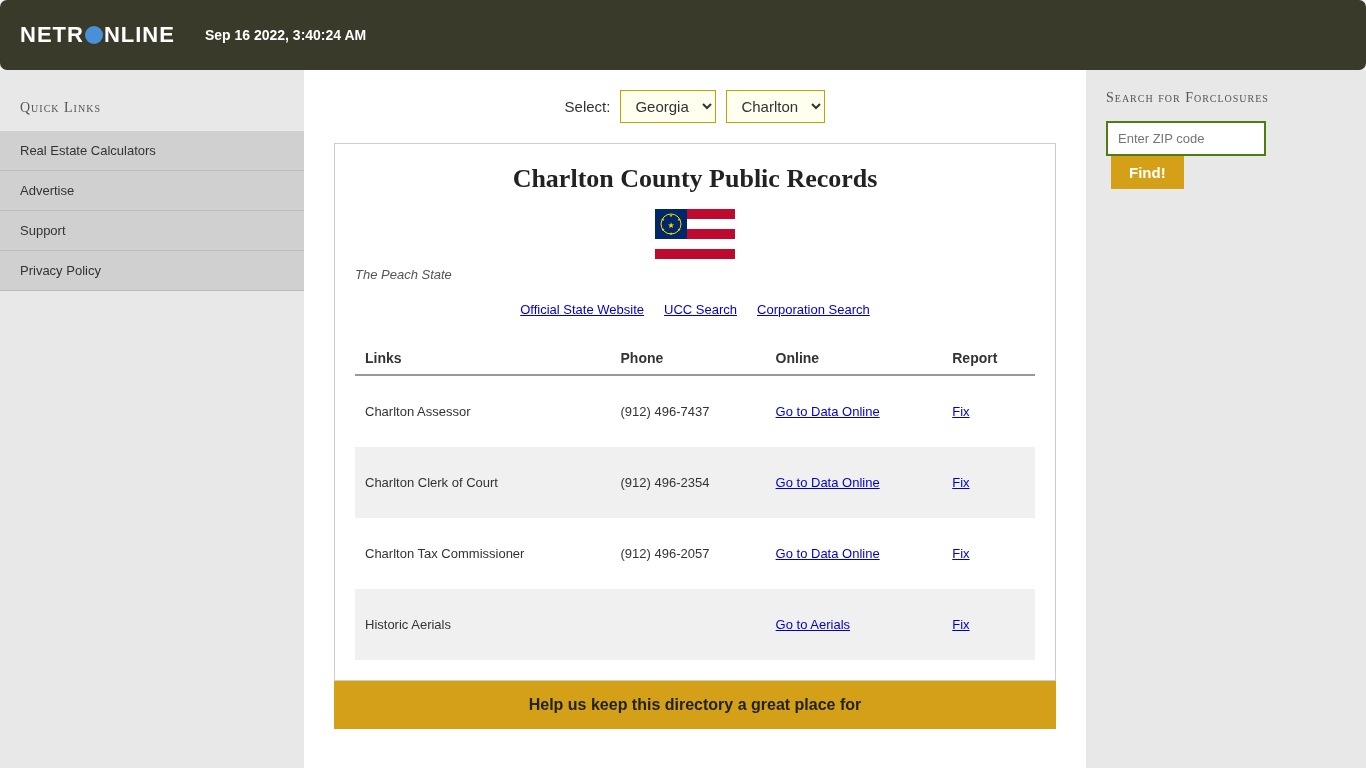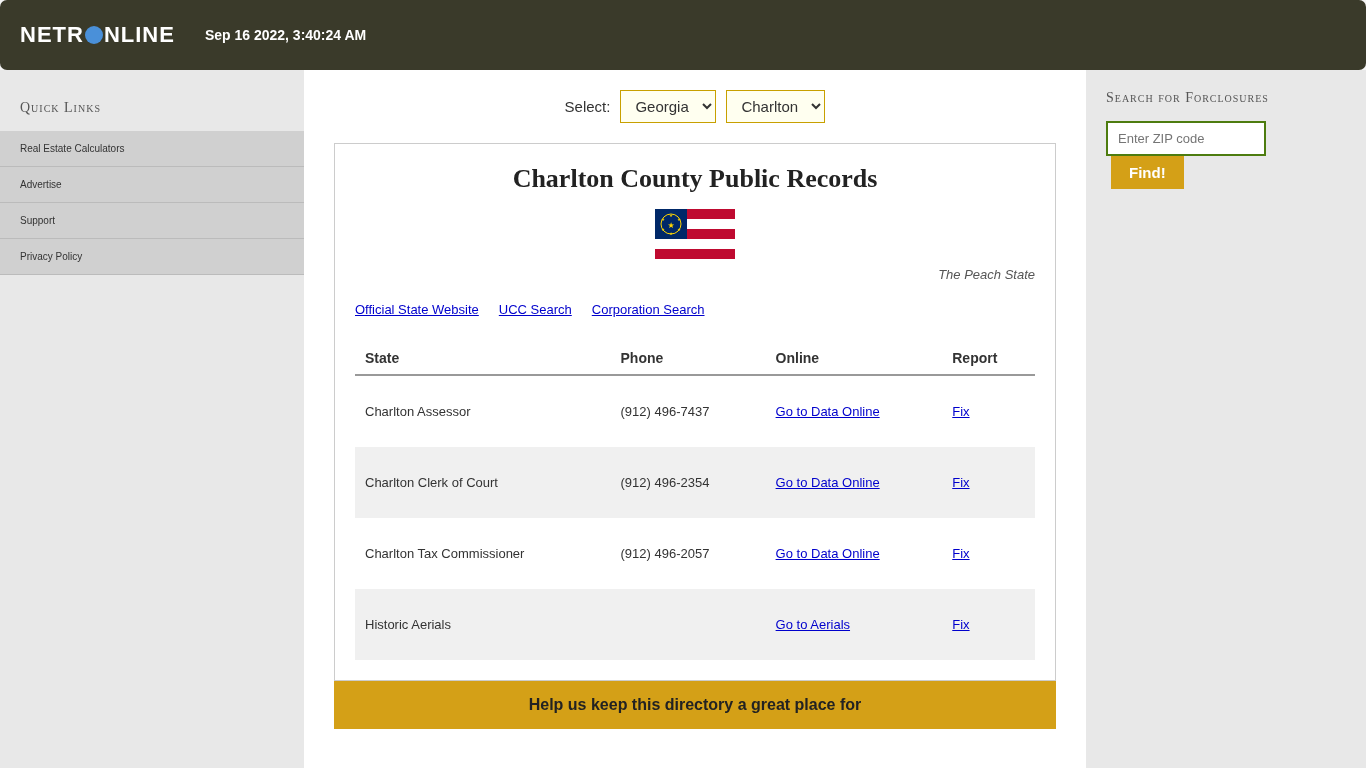--- a/index.html
+++ b/index.html
@@ -70,21 +70,21 @@
       padding: 10px 20px 15px 20px;
       letter-spacing: 1px;
     }
     .sidebar-link {
       display: block;
       padding: 12px 20px;
       background: #d0d0d0;
       border-bottom: 1px solid #bbb;
       color: #333;
       text-decoration: none;
-      font-size: 10px;
+      font-size: 13px;
       cursor: pointer;
     }
 
     
     #content-area {
       flex: 1;
       padding: 20px 30px;
       background: white;
     }
 
@@ -120,31 +120,31 @@
       font-size: 26px;
       font-weight: bold;
       color: #222;
       margin-bottom: 15px;
     }
     #flag-container {
       text-align: center;
       margin-bottom: 5px;
     }
     #state-nickname {
-      text-align: right;
+      text-align: left;
       font-style: italic;
       font-size: 13px;
       color: #555;
       margin-bottom: 20px;
     }
     #state-links {
       text-align: center;
       margin-bottom: 25px;
       display: flex;
-      justify-content: flex-start;
+      justify-content: center;
       gap: 20px;
     }
     .state-link {
       color: #0000cc;
       text-decoration: underline;
       font-size: 13px;
       cursor: pointer;
     }
 
     
@@ -296,21 +296,21 @@
 
       <div id="state-links">
         <a class="state-link">Official State Website</a>
         <a class="state-link">UCC Search</a>
         <a class="state-link">Corporation Search</a>
       </div>
 
       <table id="records-table">
         <thead>
           <tr>
-            <th>State</th>
+            <th>Links</th>
             <th>Phone</th>
             <th>Online</th>
             <th>Report</th>
           </tr>
         </thead>
         <tbody id="records-tbody">
         <tr>
               <td>Charlton Assessor</td>
               <td>(912) 496-7437</td>
               <td><a class="record-link">Go to Data Online</a></td>

